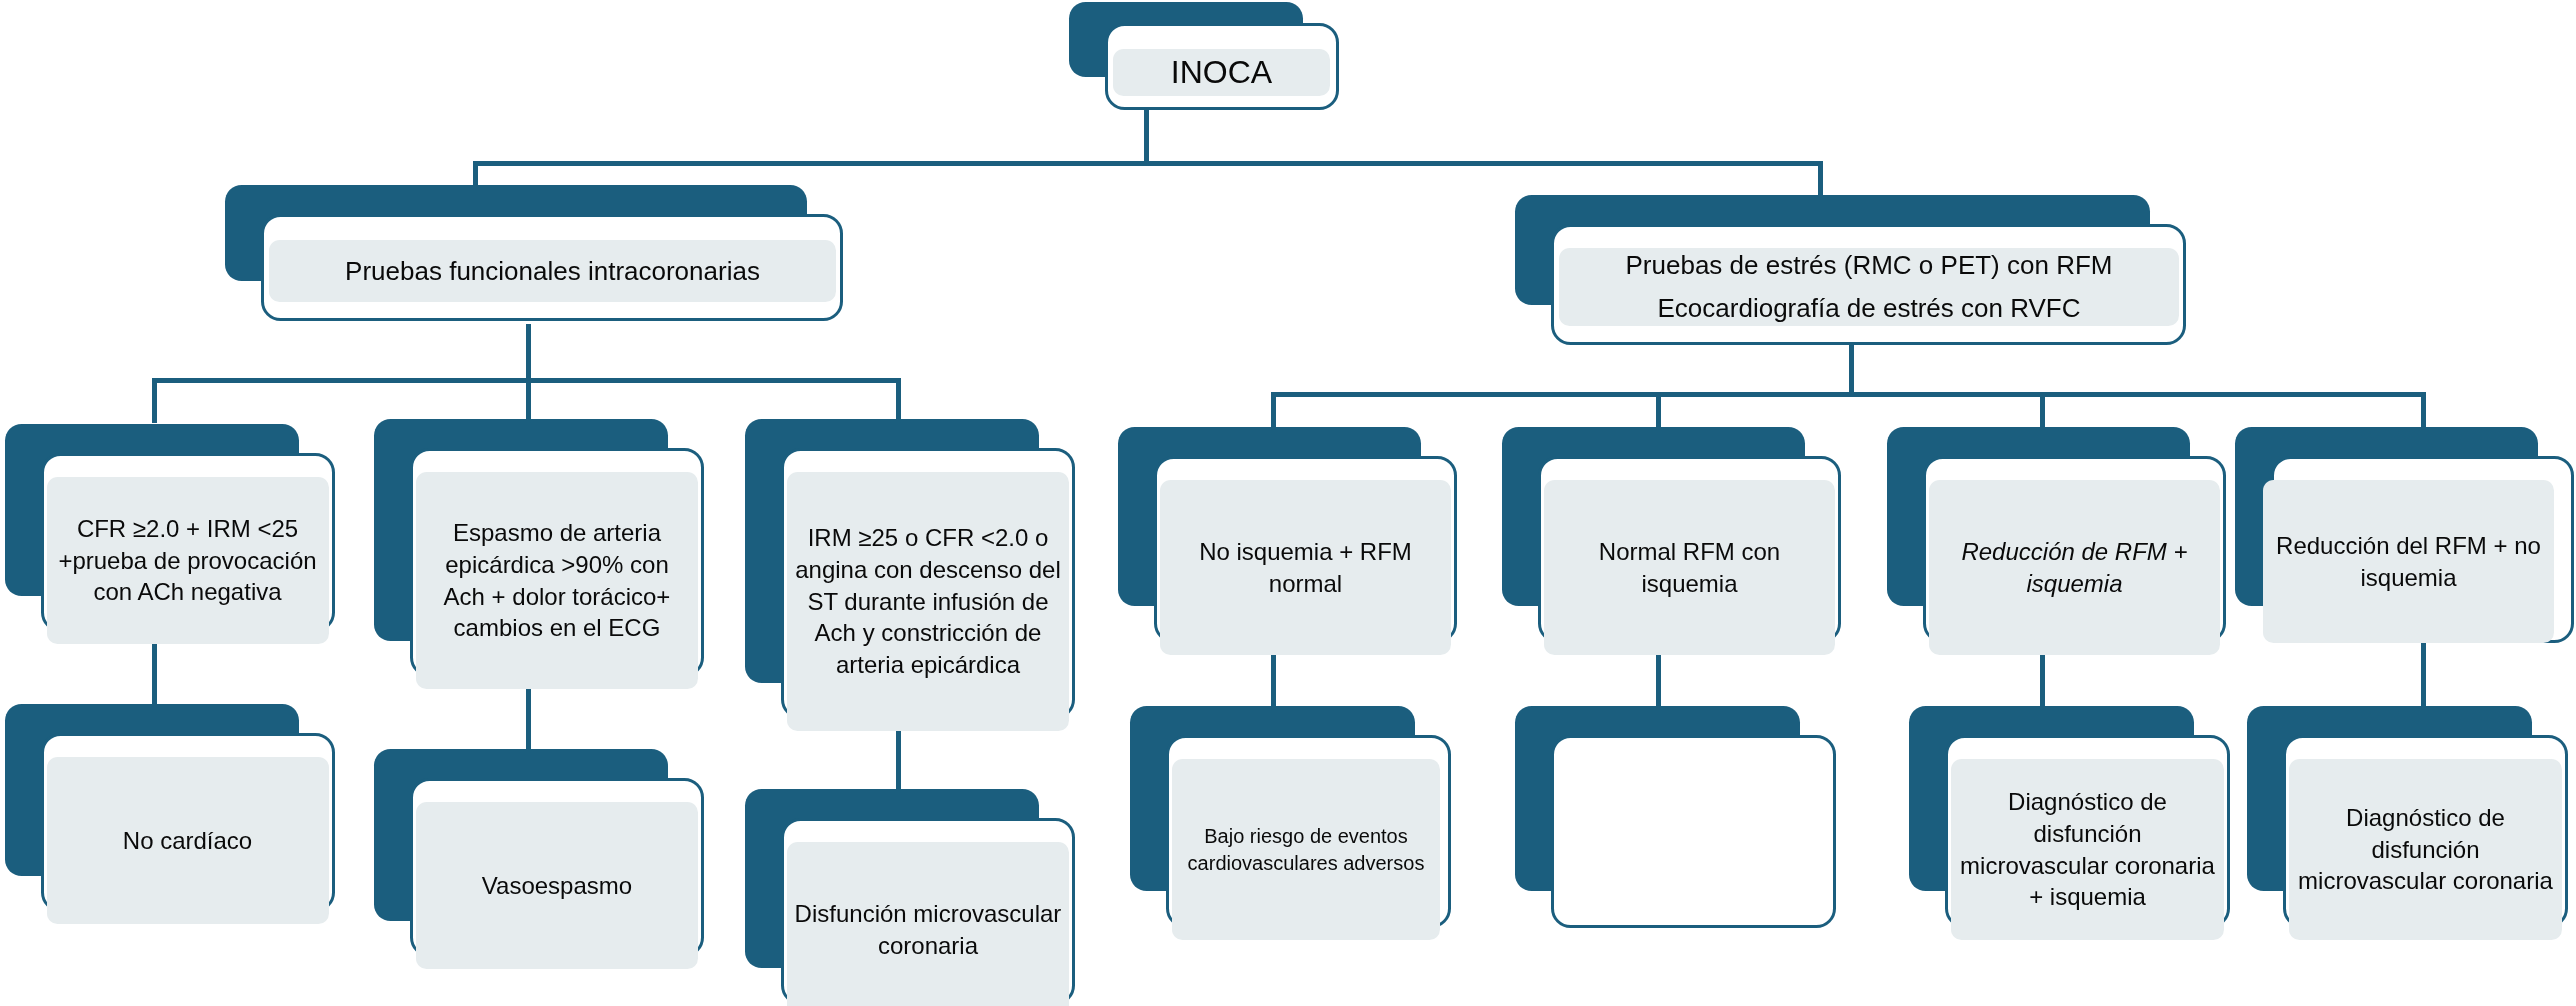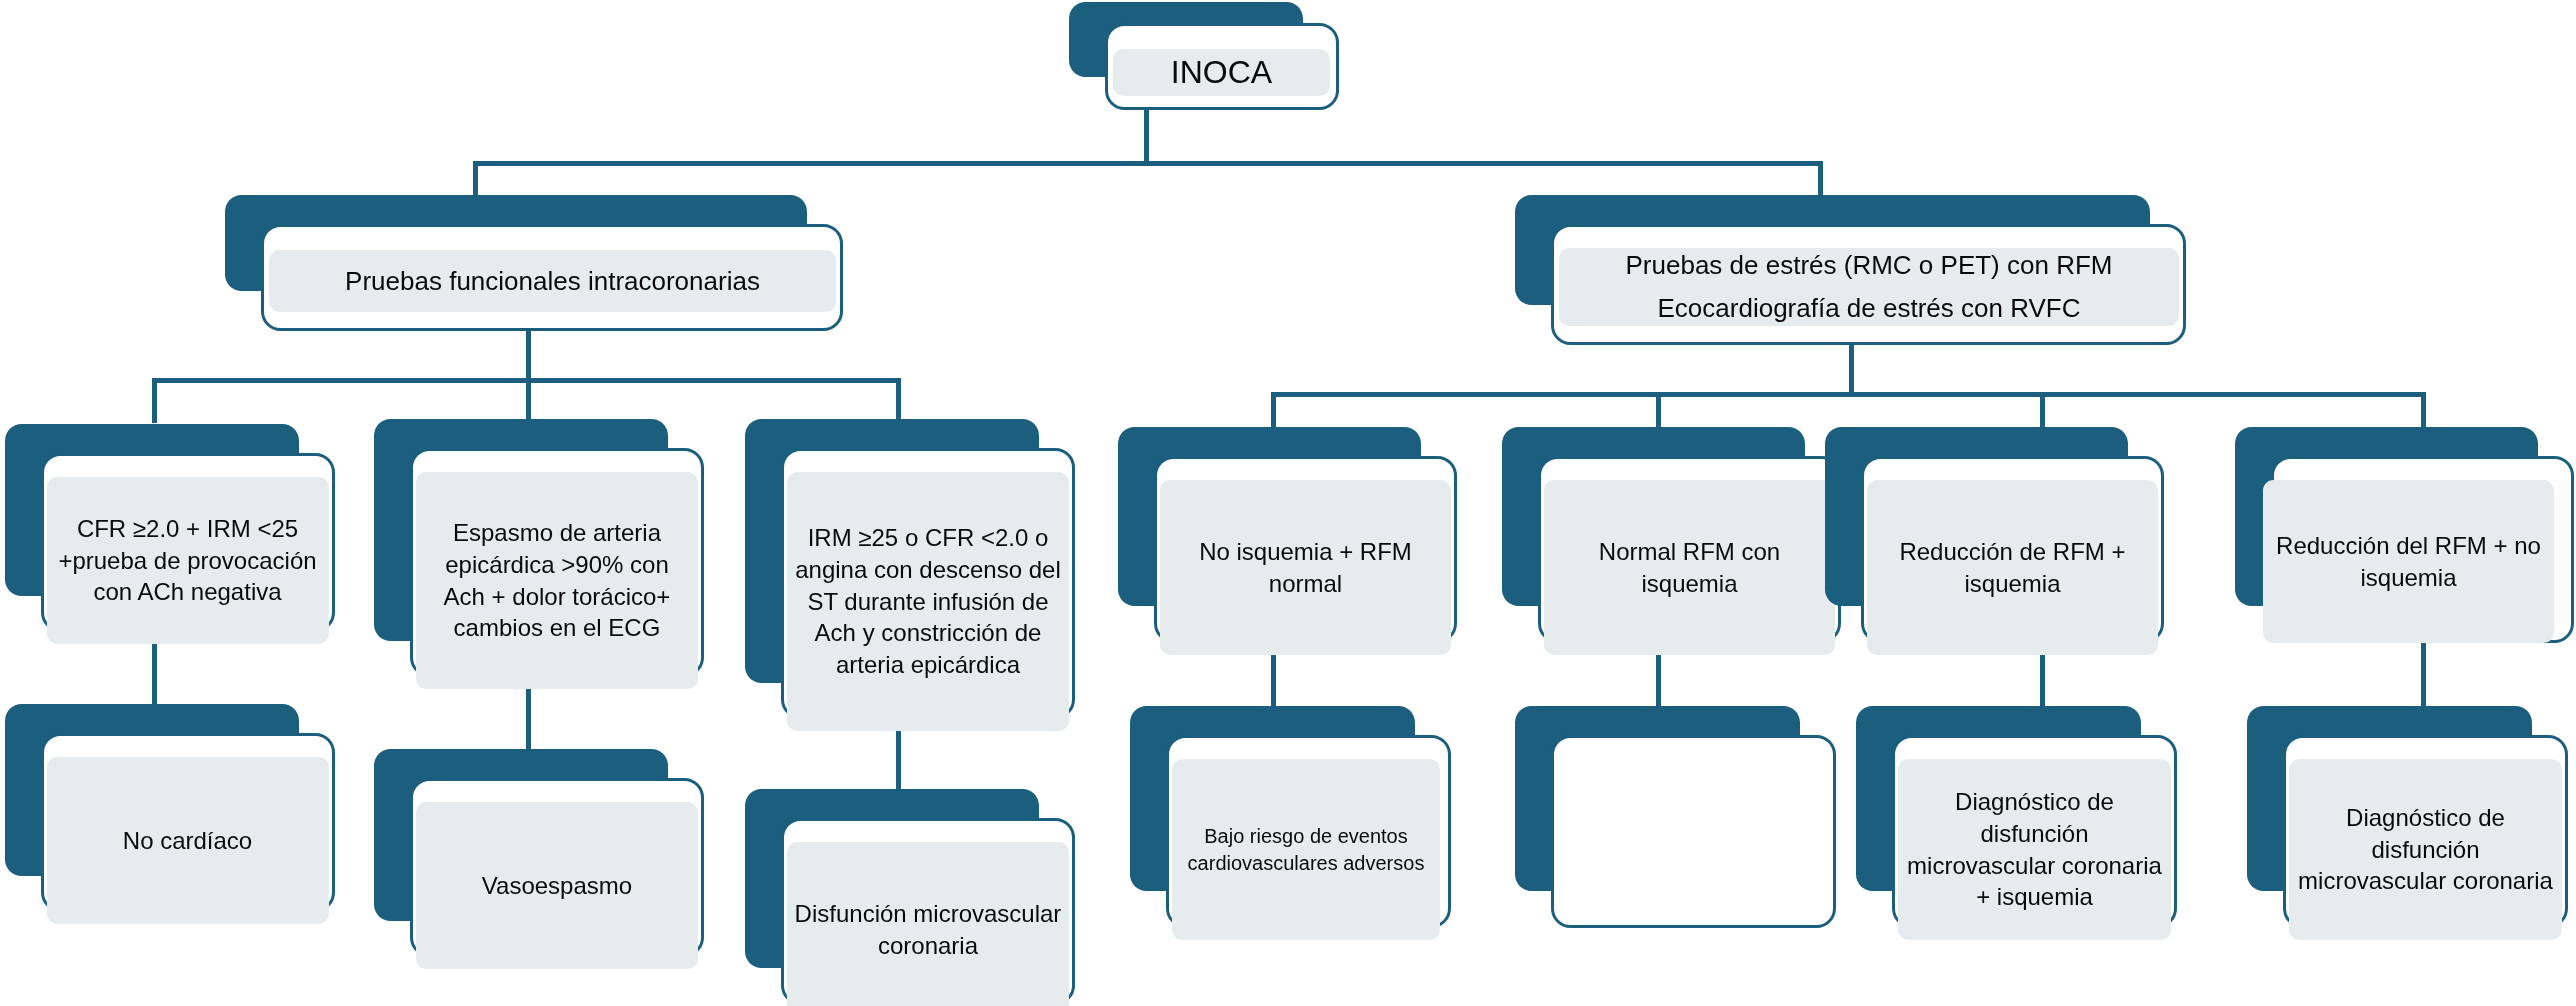--- a/index.html
+++ b/index.html
@@ -85,21 +85,21 @@
   <div class="conn v" style="left:1656px;top:642px;height:69px;"></div>
   <div class="conn v" style="left:2040px;top:642px;height:69px;"></div>
   <div class="conn v" style="left:2421px;top:642px;height:69px;"></div>
 
   <div class="node" style="left:1069px;top:1.5px;width:270px;height:112px;">
     <div class="shadow" style="width:234px;height:75px;"></div>
     <div class="card" style="left:36px;top:21px;width:234px;height:87px;"></div>
     <div class="band" style="left:44px;top:27px;width:217px;height:47px;font-size:32px;">INOCA</div>
   </div>
 
-  <div class="node" style="left:225px;top:195px;width:618px;height:140px;">
+  <div class="node" style="left:225px;top:185px;width:618px;height:140px;">
     <div class="shadow" style="width:582px;height:96px;"></div>
     <div class="card" style="left:36px;top:29px;width:582px;height:107px;"></div>
     <div class="band" style="left:44px;top:35px;width:567px;height:62px;font-size:26px;">Pruebas funcionales intracoronarias</div>
   </div>
 
   <div class="node" style="left:1515px;top:195px;width:770px;height:149px;">
     <div class="shadow" style="width:635px;height:110px;"></div>
     <div class="card" style="left:36px;top:29px;width:635px;height:121px;"></div>
     <div class="band" style="left:44px;top:33px;width:620px;height:78px;font-size:26px;line-height:1.65;">Pruebas de estrés (RMC o PET) con RFM
 Ecocardiografía de estrés con RVFC</div>
@@ -128,21 +128,21 @@
     <div class="card" style="left:36px;top:29px;width:303px;height:187px;"></div>
     <div class="band" style="left:42px;top:33px;width:291px;height:175px;font-size:24px;">Normal RFM con isquemia</div>
   </div>
 
   <div class="node" style="left:1118px;top:427px;width:339px;height:216px;">
     <div class="shadow" style="width:303px;height:179px;"></div>
     <div class="card" style="left:36px;top:29px;width:303px;height:187px;"></div>
     <div class="band" style="left:42px;top:33px;width:291px;height:175px;font-size:24px;">No isquemia + RFM normal</div>
   </div>
 
-  <div class="node" style="left:1825px;top:427px;width:339px;height:252px;">
+  <div class="node" style="left:1887px;top:427px;width:339px;height:252px;font-style:italic;">
     <div class="shadow" style="width:303px;height:179px;"></div>
     <div class="card" style="left:36px;top:29px;width:303px;height:187px;"></div>
     <div class="band" style="left:42px;top:33px;width:291px;height:175px;font-size:24px;">Reducción de RFM + isquemia</div>
   </div>
 
   <div class="node" style="left:2235px;top:427px;width:339px;height:216px;">
     <div class="shadow" style="width:303px;height:179px;"></div>
     <div class="card" style="left:36px;top:29px;width:303px;height:187px;"></div>
     <div class="band" style="left:28px;top:33px;width:291px;height:163px;font-size:24px;">Reducción del RFM + no isquemia</div>
   </div>
@@ -169,21 +169,21 @@
     <div class="shadow" style="width:285px;height:185px;"></div>
     <div class="card" style="left:36px;top:29px;width:285px;height:193px;"></div>
     <div class="band" style="left:42px;top:33px;width:268px;height:181px;font-size:20px;">Bajo riesgo de eventos cardiovasculares adversos</div>
   </div>
 
   <div class="node" style="left:1515px;top:706px;width:321px;height:222px;">
     <div class="shadow" style="width:285px;height:185px;"></div>
     <div class="card" style="left:36px;top:29px;width:285px;height:193px;"></div>
   </div>
 
-  <div class="node" style="left:1856px;top:706px;width:321px;height:183px;">
+  <div class="node" style="left:1909px;top:706px;width:321px;height:183px;">
     <div class="shadow" style="width:285px;height:185px;"></div>
     <div class="card" style="left:36px;top:29px;width:285px;height:193px;"></div>
     <div class="band" style="left:42px;top:33px;width:273px;height:181px;font-size:24px;">Diagnóstico de disfunción microvascular coronaria + isquemia</div>
   </div>
 
   <div class="node" style="left:2247px;top:706px;width:321px;height:222px;">
     <div class="shadow" style="width:285px;height:185px;"></div>
     <div class="card" style="left:36px;top:29px;width:285px;height:193px;"></div>
     <div class="band" style="left:42px;top:33px;width:273px;height:181px;font-size:24px;">Diagnóstico de disfunción microvascular coronaria</div>
   </div>

